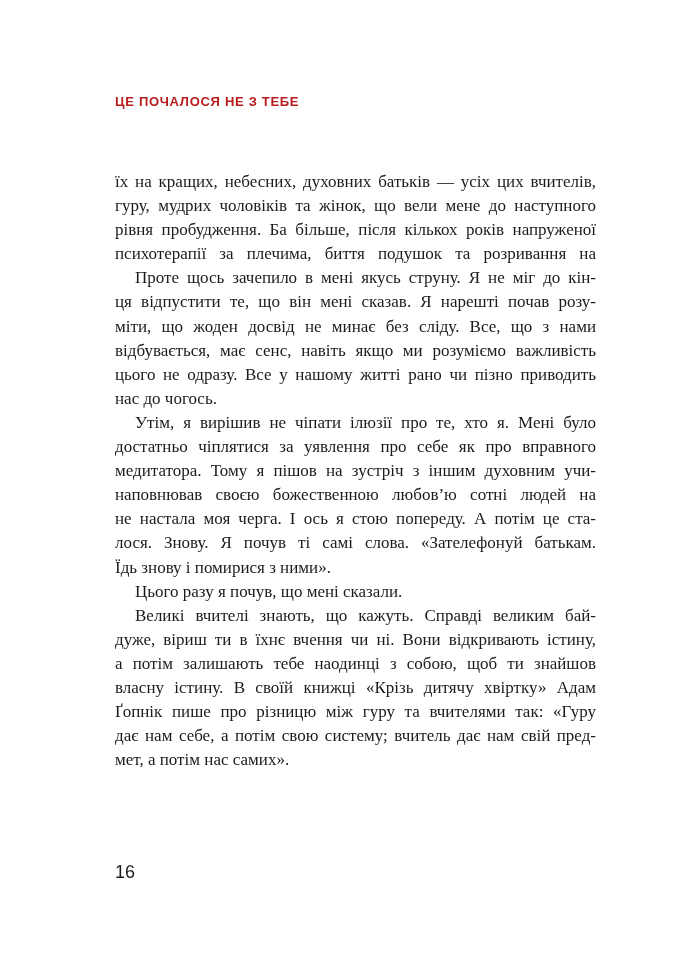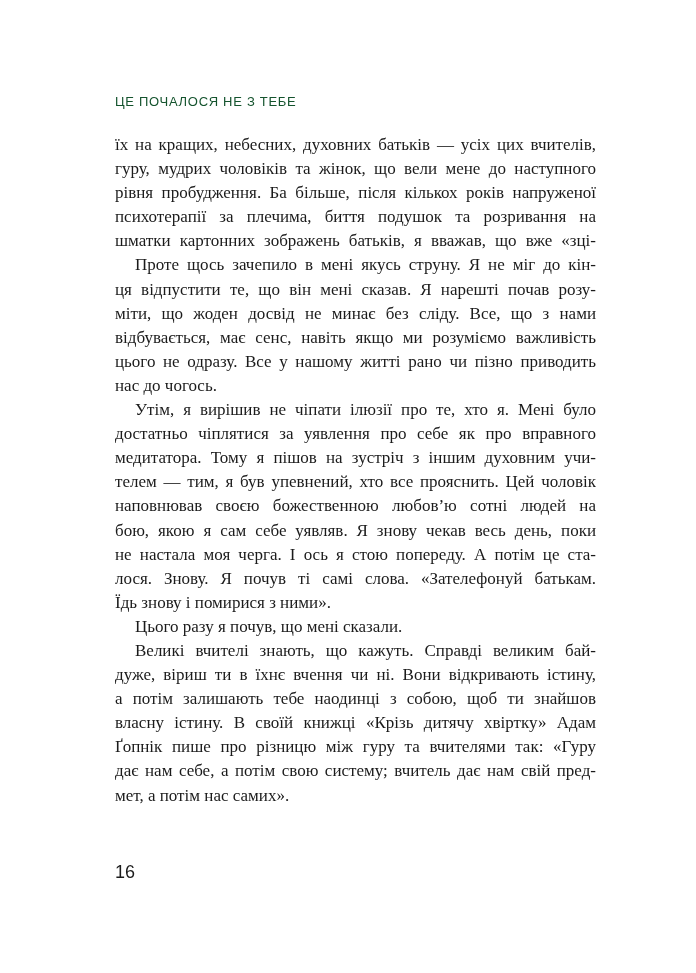--- a/index.html
+++ b/index.html
@@ -12,23 +12,23 @@
     position: relative;
     width: 696px; height: 973px;
     background: #ffffff;
     overflow: hidden;
   }
   .running-header {
     position: absolute;
     left: 115px; top: 94px;
     font-family: "Liberation Sans", "DejaVu Sans", sans-serif;
     font-size: 13px;
-    font-weight: 400;
+    font-weight: 700;
     letter-spacing: 0.7px;
-    color: #14532d;
+    color: #b91c1c;
     white-space: nowrap;
   }
   .text-block {
     position: absolute;
     left: 115px; top: 133px;
     width: 481px;
     color: #1b1b1b;
     font-size: 17px;
   }
   .para { margin: 0; padding: 0; }
@@ -50,43 +50,40 @@
     font-weight: 400;
     color: #1b1b1b;
   }
 </style>
 </head>
 <body style="background: rgb(255, 255, 255);">
 
 <div class="page">
   <div class="running-header">ЦЕ ПОЧАЛОСЯ НЕ З ТЕБЕ</div>
 
-  <div class="text-block" style="color: rgb(27, 27, 27);">
+  <div class="text-block" style="color: rgb(27, 27, 27); margin-top: 37px;">
       <div class="para">
         <div class="line">їх на кращих, небесних, духовних батьків — усіх цих вчителів,</div>
         <div class="line">гуру, мудрих чоловіків та жінок, що вели мене до наступного</div>
         <div class="line">рівня пробудження. Ба більше, після кількох років напруженої</div>
         <div class="line">психотерапії за плечима, биття подушок та розривання на</div>
-        <div class="line">шматки картонних зображень батьків, я вважав, що вже «зці-</div>
       </div>
       <div class="para">
         <div class="line indent">Проте щось зачепило в мені якусь струну. Я не міг до кін-</div>
         <div class="line">ця відпустити те, що він мені сказав. Я нарешті почав розу-</div>
         <div class="line">міти, що жоден досвід не минає без сліду. Все, що з нами</div>
         <div class="line">відбувається, має сенс, навіть якщо ми розуміємо важливість</div>
         <div class="line">цього не одразу. Все у нашому житті рано чи пізно приводить</div>
         <div class="line last">нас до чогось.</div>
       </div>
       <div class="para">
         <div class="line indent">Утім, я вирішив не чіпати ілюзії про те, хто я. Мені було</div>
         <div class="line">достатньо чіплятися за уявлення про себе як про вправного</div>
         <div class="line">медитатора. Тому я пішов на зустріч з іншим духовним учи-</div>
-        <div class="line">телем — тим, я був упевнений, хто все прояснить. Цей чоловік</div>
         <div class="line">наповнював своєю божественною любов’ю сотні людей на</div>
-        <div class="line">бою, якою я сам себе уявляв. Я знову чекав весь день, поки</div>
         <div class="line">не настала моя черга. І ось я стою попереду. А потім це ста-</div>
         <div class="line">лося. Знову. Я почув ті самі слова. «Зателефонуй батькам.</div>
         <div class="line last">Їдь знову і помирися з ними».</div>
       </div>
       <div class="para">
         <div class="line last indent">Цього разу я почув, що мені сказали.</div>
       </div>
       <div class="para">
         <div class="line indent">Великі вчителі знають, що кажуть. Справді великим бай-</div>
         <div class="line">дуже, віриш ти в їхнє вчення чи ні. Вони відкривають істину,</div>

